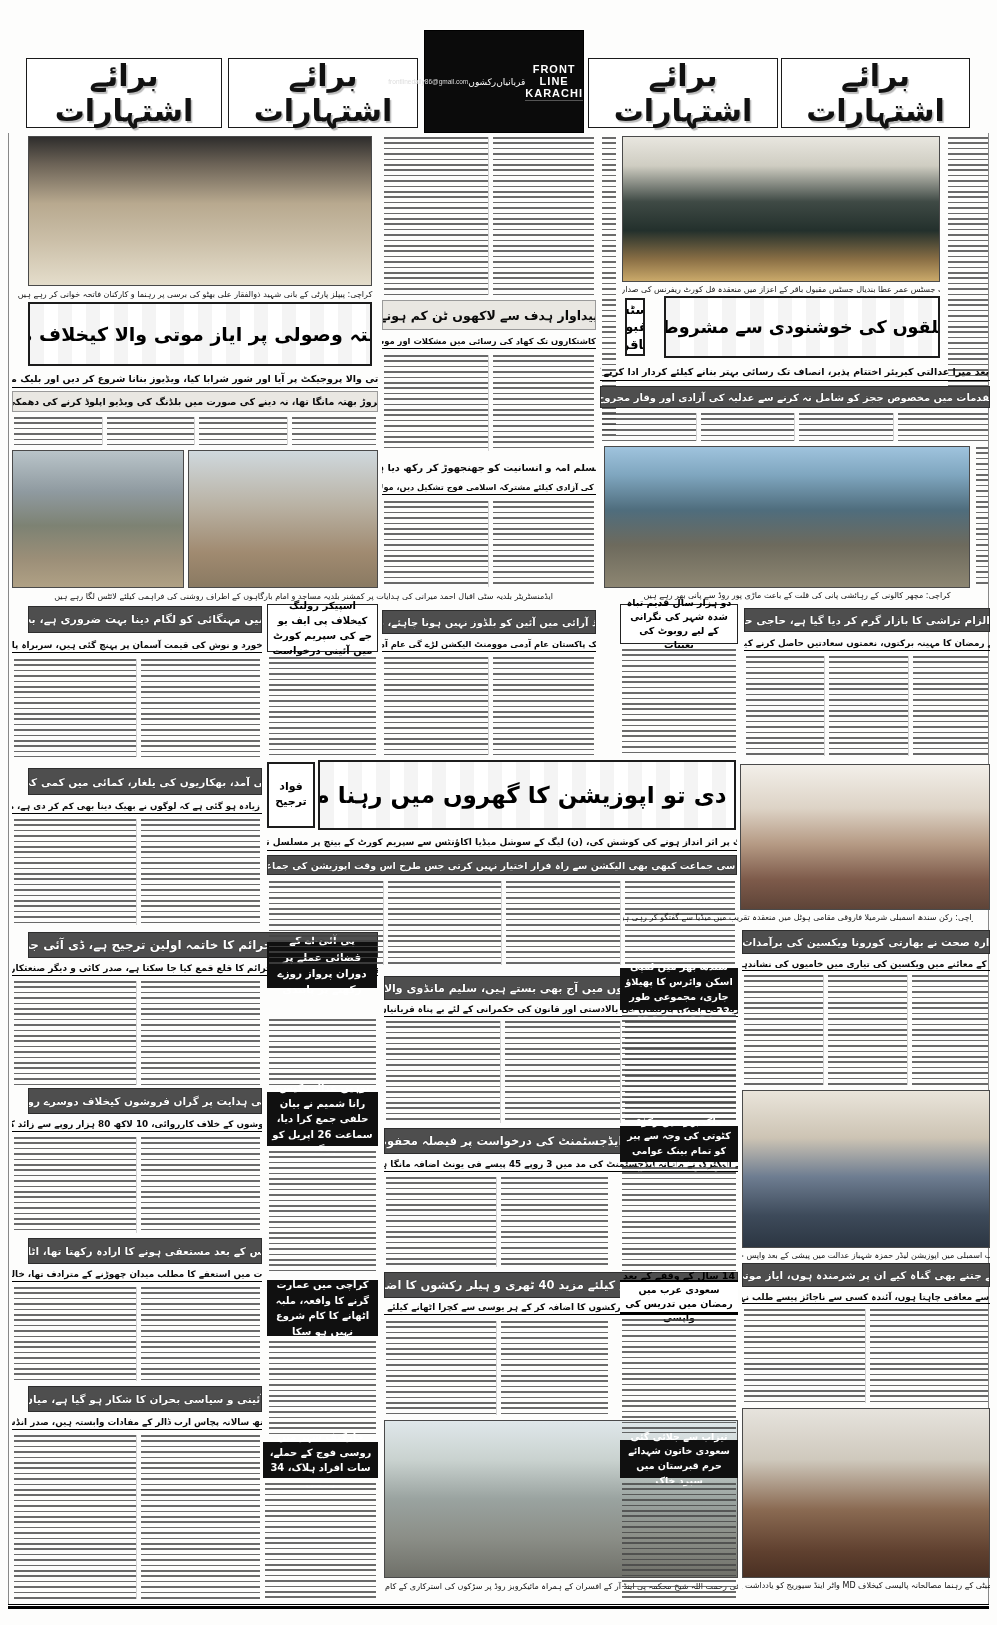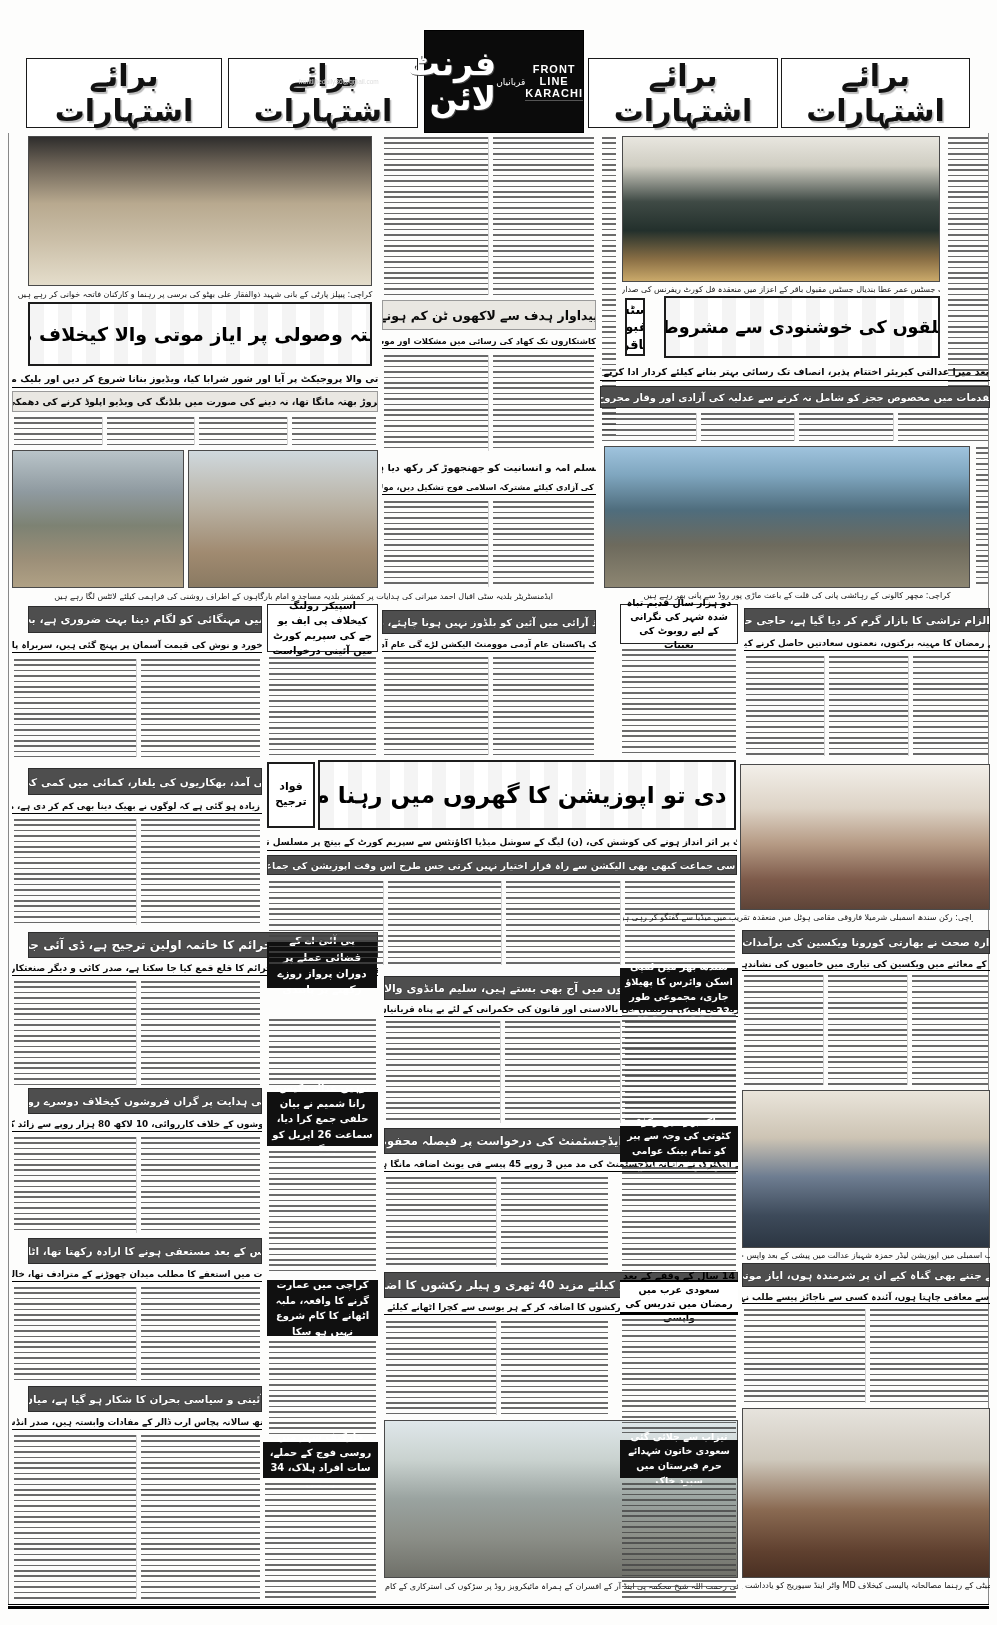--- a/index.html
+++ b/index.html
@@ -57,21 +57,20 @@
     <div class="l">برائے</div>
     <div class="l">اشتہارات</div>
   </div>
   <div class="abs adbox" style="left:228px;top:58px;width:190px;height:70px;">
     <div class="l">برائے</div>
     <div class="l">اشتہارات</div>
   </div>
   <div class="abs mast" style="left:424px;top:30px;width:160px;height:103px;">
     <div class="top">FRONT LINE KARACHI</div>
     <div class="small">قربانیاں</div>
-    <div class="title">فرنٹ لائن</div>
     <div class="small">رکشوں</div>
     <div class="mail">frontlinedaily86@gmail.com</div>
   </div>
   <div class="abs adbox" style="left:588px;top:58px;width:190px;height:70px;">
     <div class="l">برائے</div>
     <div class="l">اشتہارات</div>
   </div>
   <div class="abs adbox" style="left:781px;top:58px;width:189px;height:70px;">
     <div class="l">برائے</div>
     <div class="l">اشتہارات</div>

